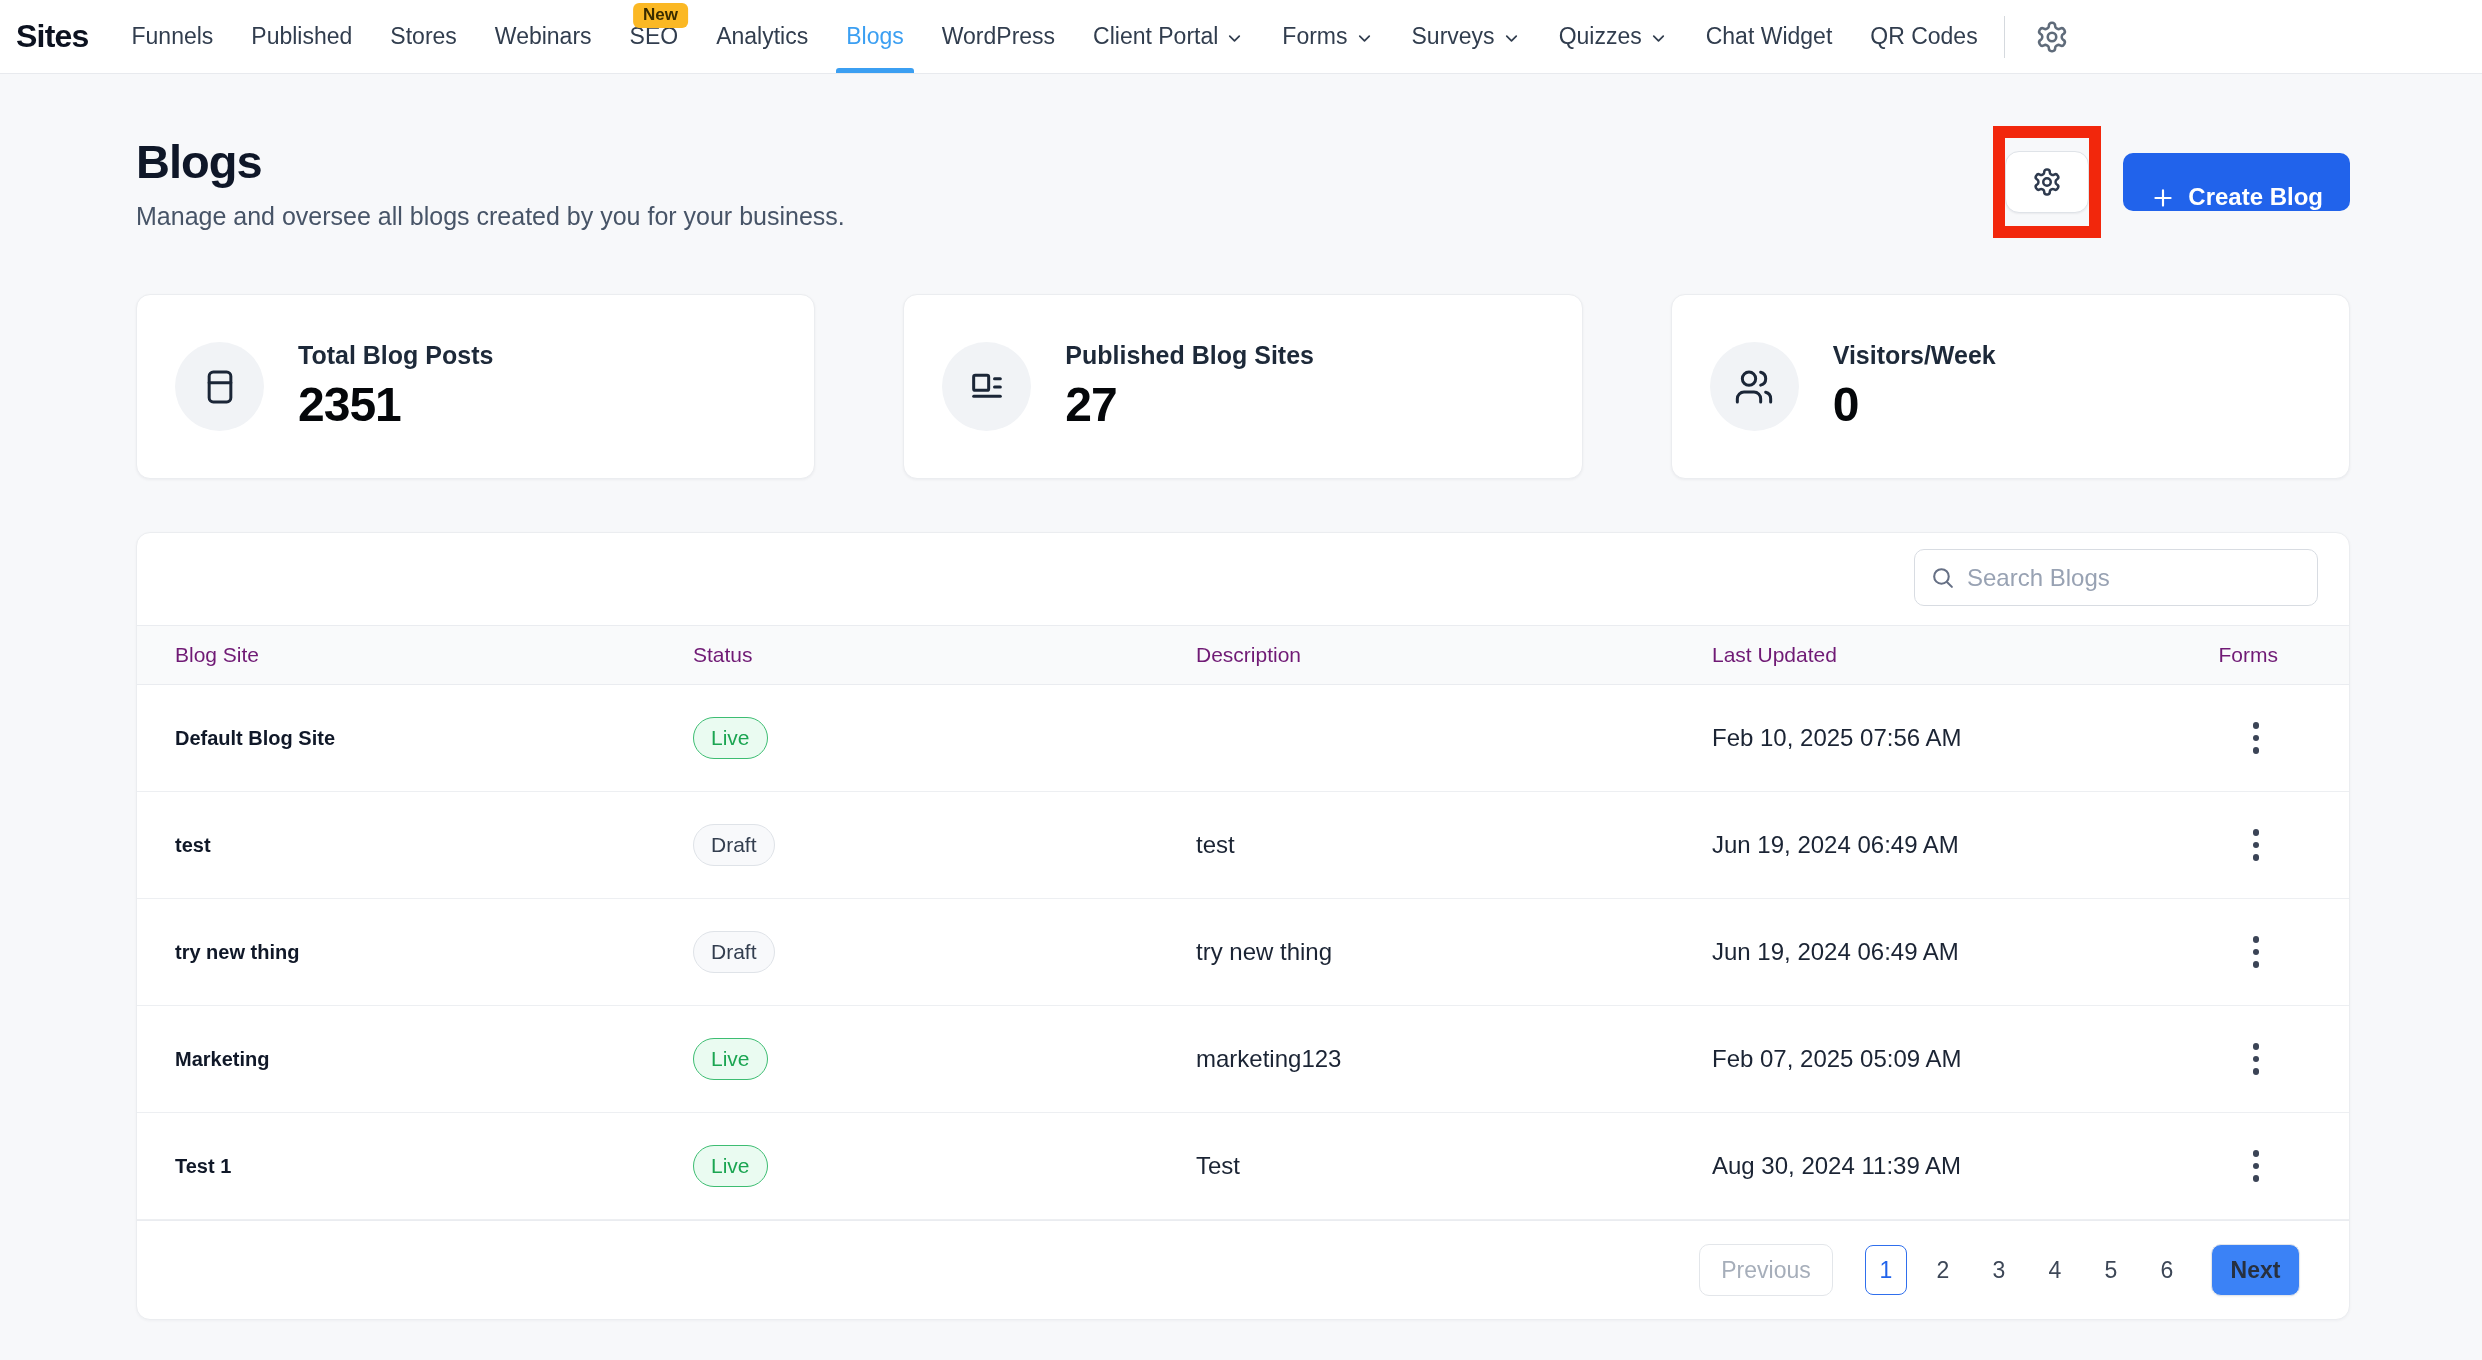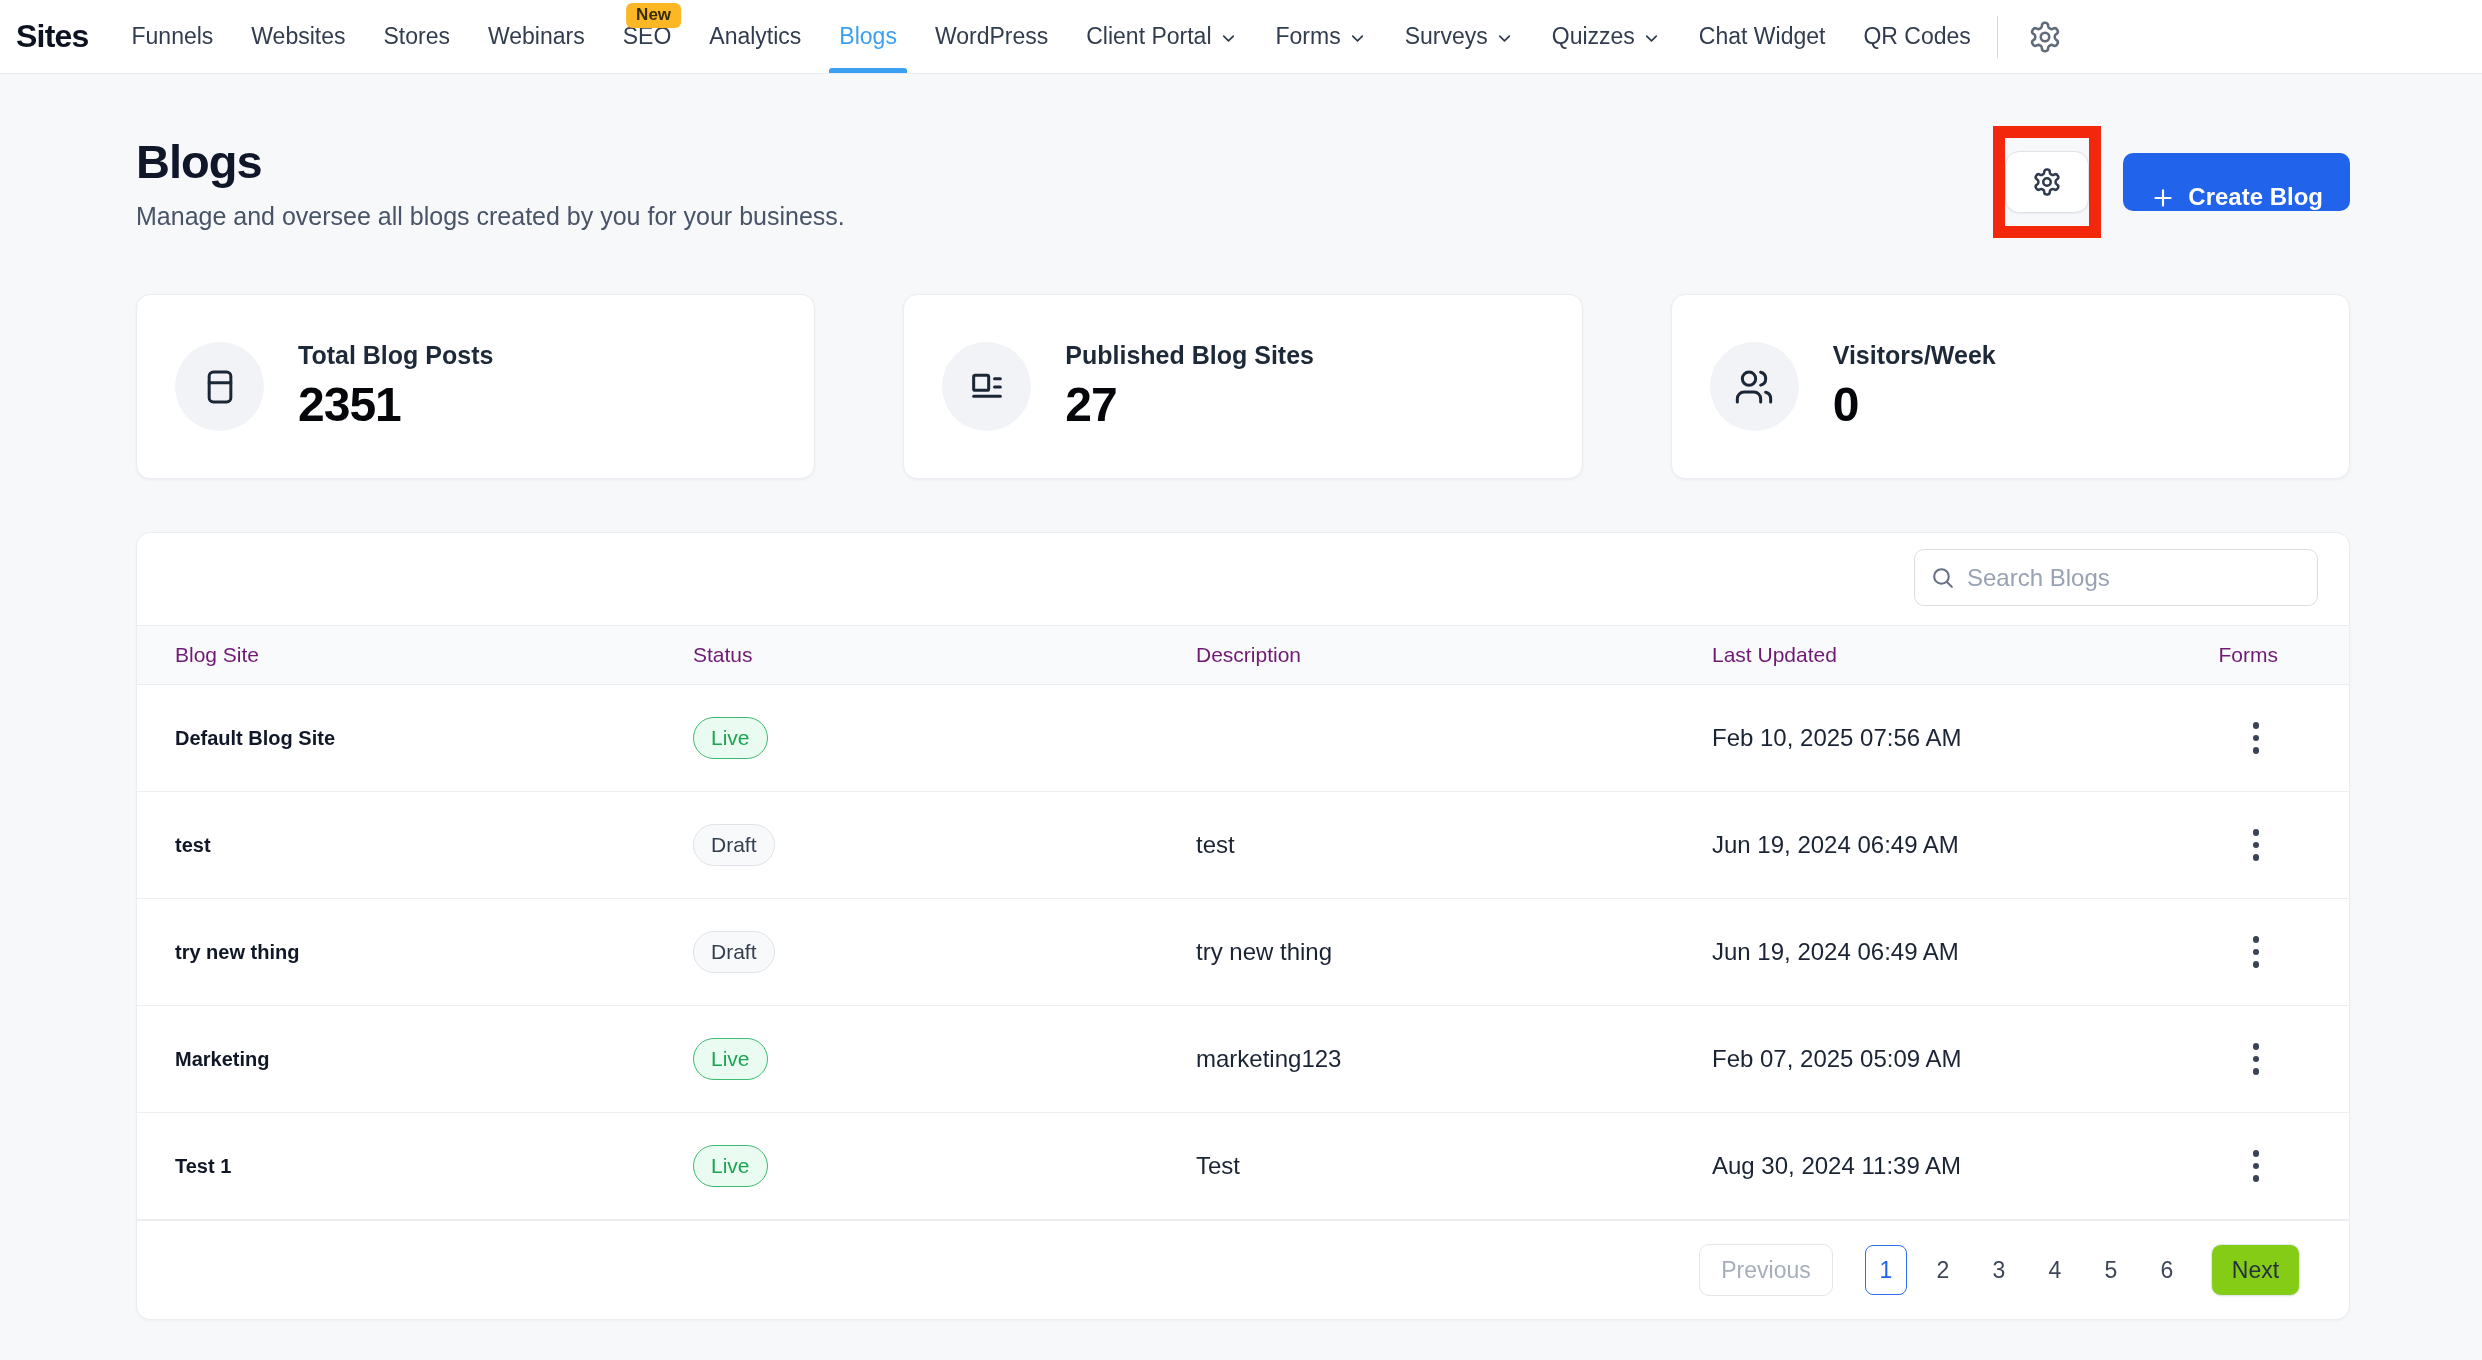--- a/index.html
+++ b/index.html
@@ -155,37 +155,37 @@
   .pg-num {
     min-width:40px; height:50px; margin:0 8px; background:transparent; border:none;
     font-size:23px; color:#3d4757; font-family:"Liberation Sans", sans-serif;
     cursor:pointer;
   }
   .pg-num.active {
     width:42px; border:1.5px solid #2f6fed; border-radius:8px;
     color:#2163eb; background:#ffffff;
   }
   .pg-next {
-    width:89px; height:52px; background:#84cc16; border:1px solid #e3e6ea;
+    width:89px; height:52px; background:#3b82f6; border:1px solid #e3e6ea;
     border-radius:10px; box-shadow:0 1px 2px rgba(16,24,40,0.05);
-    font-size:23px; font-weight:400; color:#27303f;
+    font-size:23px; font-weight:700; color:#27303f;
     font-family:"Liberation Sans", sans-serif; cursor:pointer; margin-left:16px;
   }
 </style>
 </head>
 <body>
 
 <nav class="topnav">
   <div class="brand">Sites</div>
   <div class="nav-items">
     <a class="nav-item">
         <span>Funnels</span>
       </a>
     <a class="nav-item">
-        <span>Websites</span>
+        <span>Published</span>
       </a>
     <a class="nav-item">
         <span>Stores</span>
       </a>
     <a class="nav-item">
         <span>Webinars</span>
       </a>
     <a class="nav-item">
       <span class="new-badge">New</span>
       <span>SEO</span>

